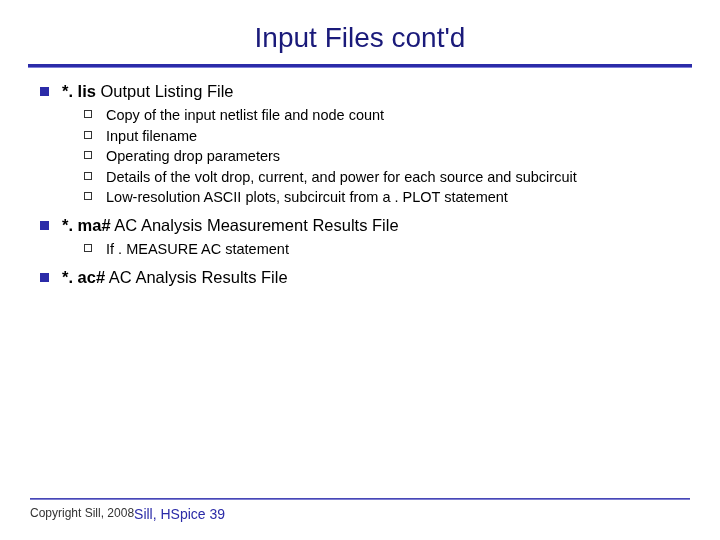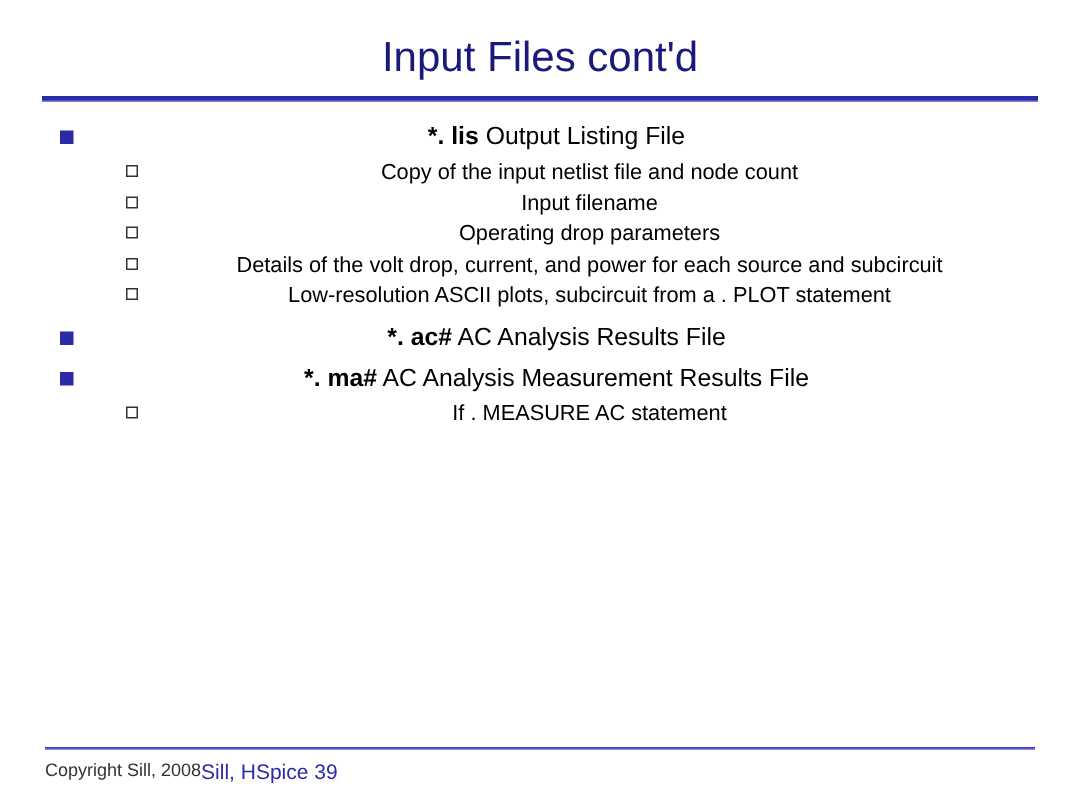--- a/index.html
+++ b/index.html
@@ -32,21 +32,20 @@
   }
   .hr {
     height: 3px;
     background: #2b2ba8;
     box-shadow: 0 1px 0 #7f7fda;
   }
   .content {
     padding: 0 40px 0 40px;
     font-size: 16.5px;
     line-height: 1.28;
-    text-align: center;
   }
   .top-list {
     list-style: none;
     padding: 0;
     margin: 0;
   }
   .top-item {
     position: relative;
     padding-left: 22px;
     margin-bottom: 6px;
@@ -127,27 +126,27 @@
           <div class="label"><span class="strong">*. lis</span> Output Listing File</div>
           <ul class="sub-list">
             <li class="sub-item">Copy of the input netlist file and node count</li>
             <li class="sub-item">Input filename</li>
             <li class="sub-item">Operating drop parameters</li>
             <li class="sub-item">Details of the volt drop, current, and power for each source and subcircuit</li>
             <li class="sub-item">Low-resolution ASCII plots, subcircuit from a . PLOT statement</li>
           </ul>
         </li>
         <li class="top-item">
-          <div class="label"><span class="strong">*. ac#</span> AC Analysis Results File</div>
-        </li>
-        <li class="top-item">
           <div class="label"><span class="strong">*. ma#</span> AC Analysis Measurement Results File</div>
           <ul class="sub-list">
             <li class="sub-item">If . MEASURE AC statement</li>
           </ul>
+        </li>
+        <li class="top-item">
+          <div class="label"><span class="strong">*. ac#</span> AC Analysis Results File</div>
         </li>
       </ul>
   </div>
 
   <div class="footer">
     <div class="footer-hr"></div>
     <div class="footer-row">
       <span class="copyright">Copyright Sill, 2008</span>
       <span class="right-foot">
         <span>Sill, HSpice</span>

